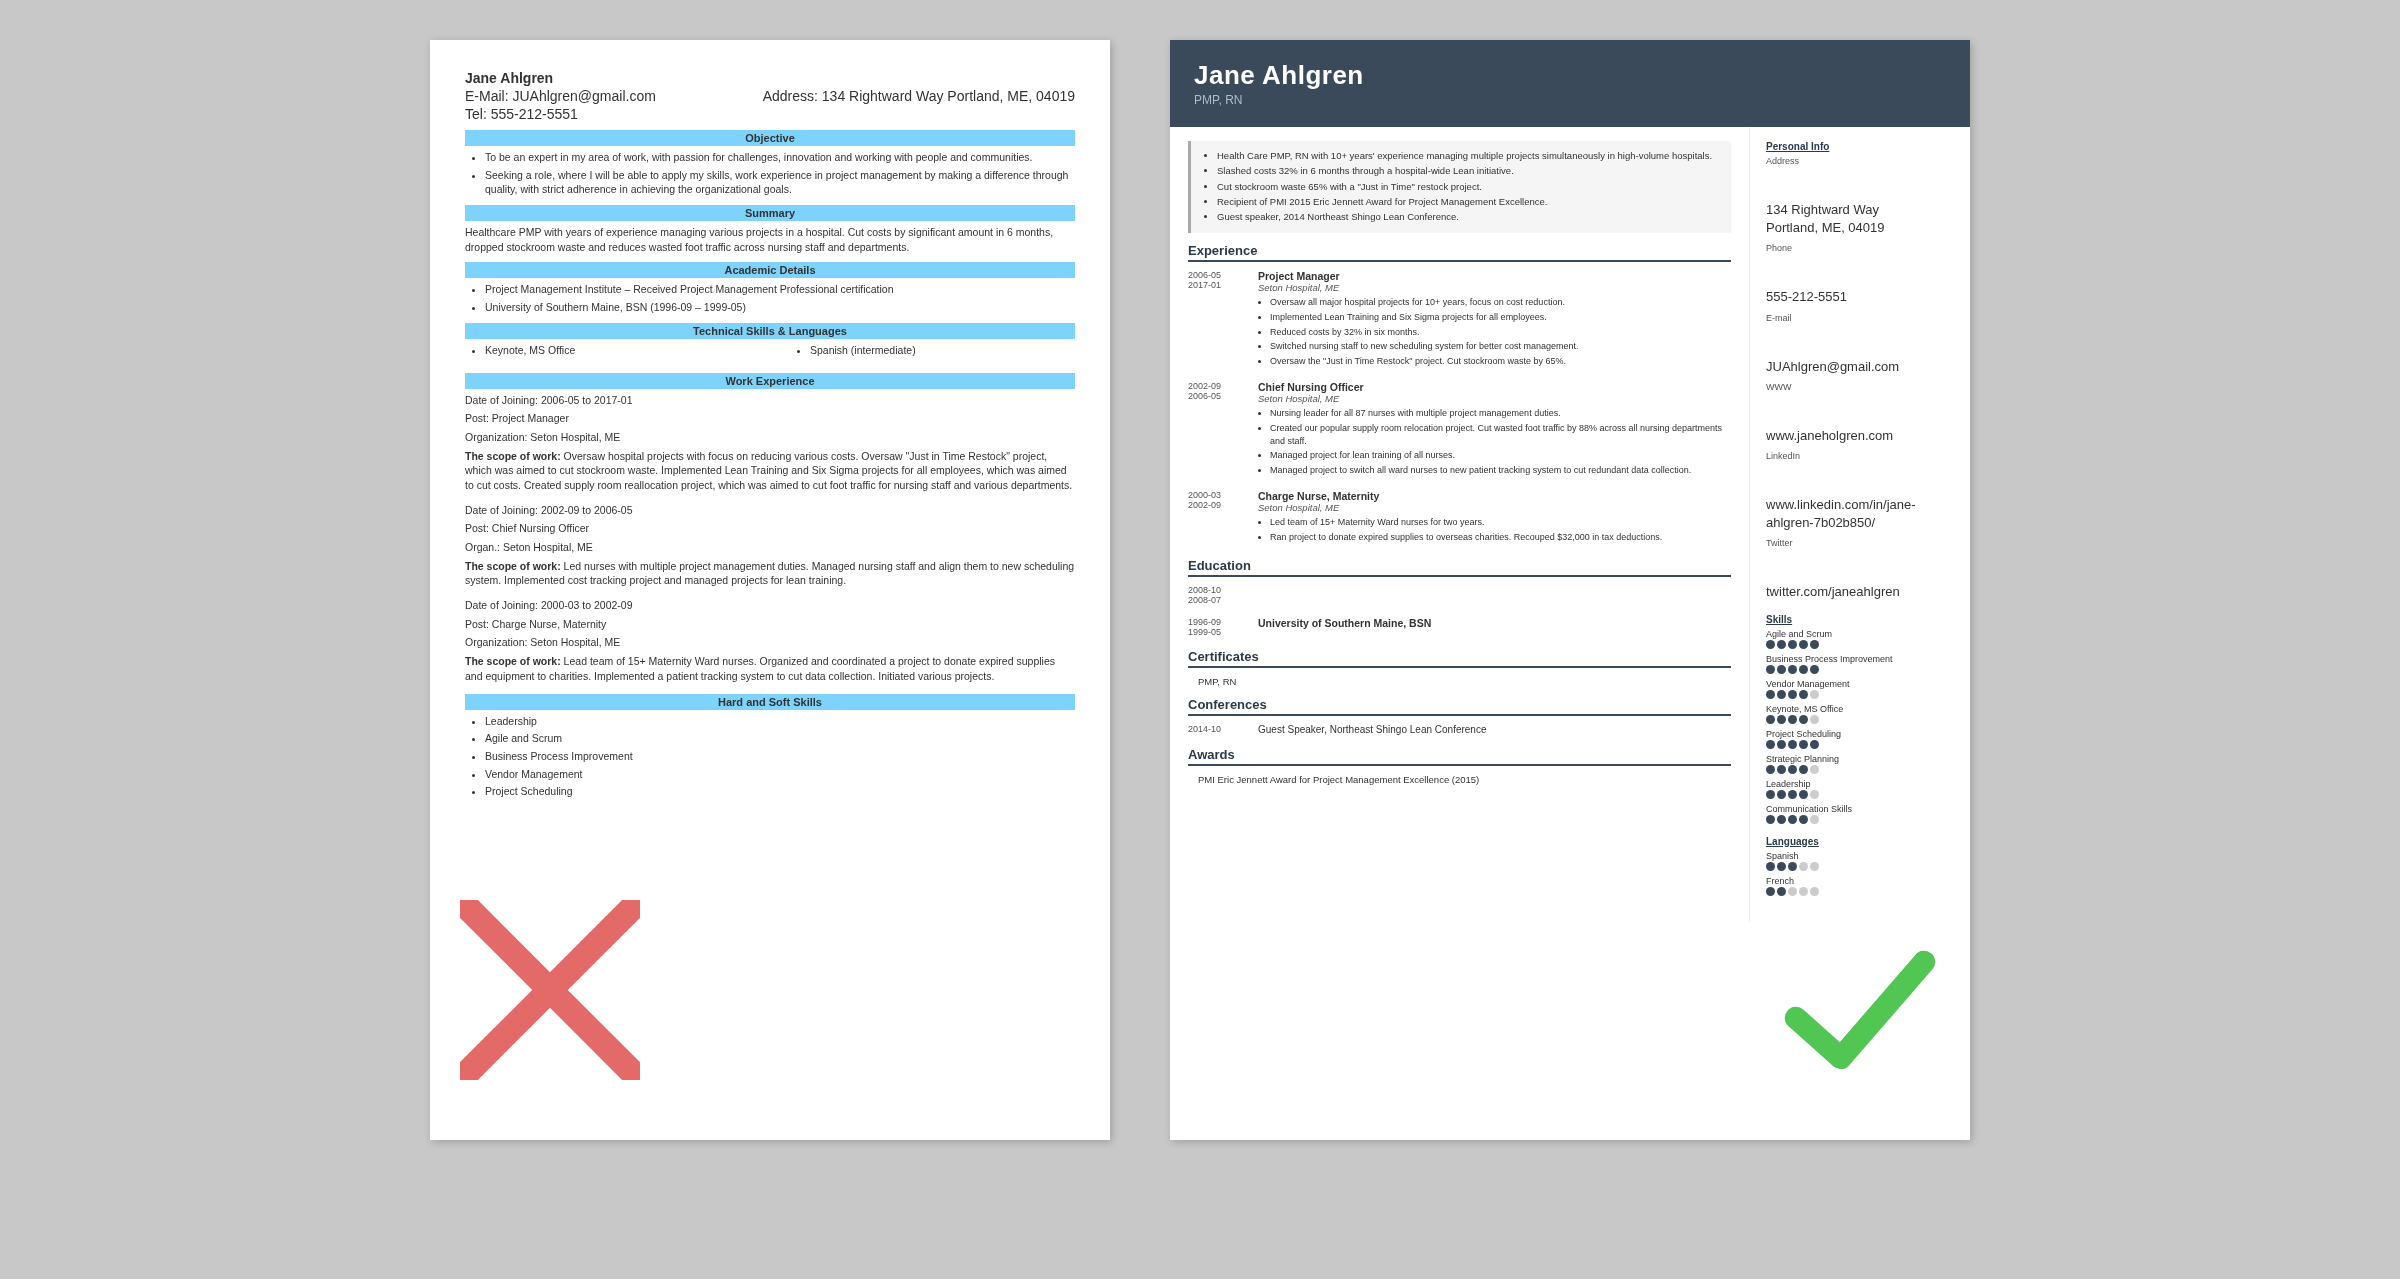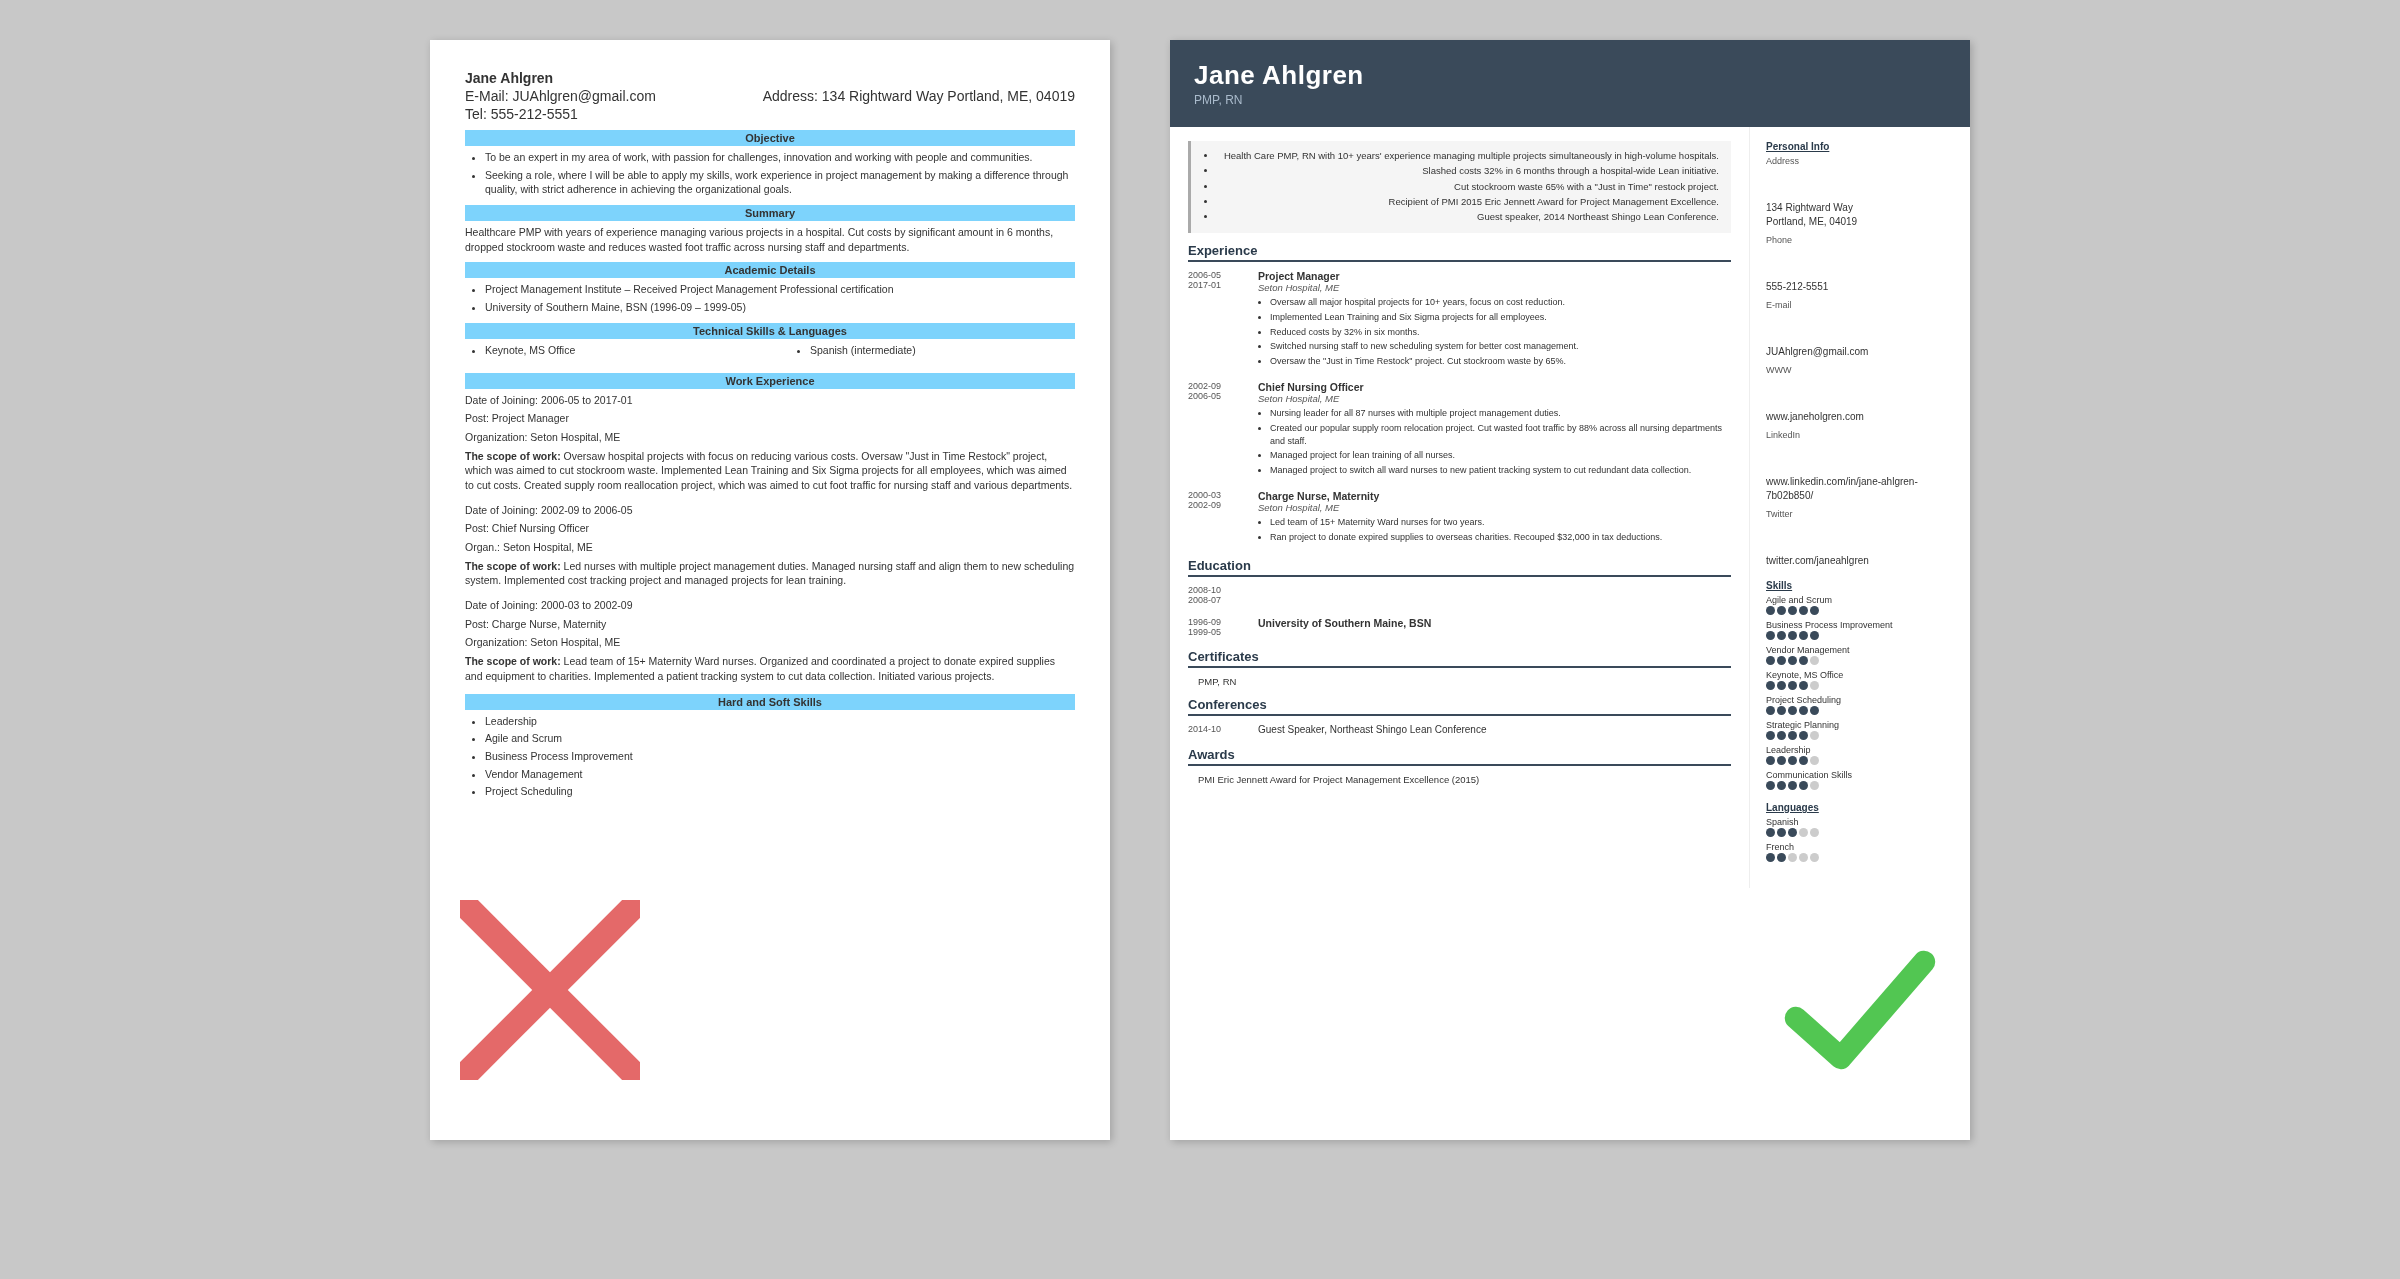--- a/index.html
+++ b/index.html
@@ -132,21 +132,20 @@
       padding: 14px 16px;
       font-size: 9.5px;
     }
 
     
     .summary-bullets {
       background: #f5f5f5;
       padding: 8px 12px;
       margin-bottom: 10px;
       border-left: 3px solid #aaa;
-      text-align: right;
     }
     .summary-bullets ul {
       padding-left: 14px;
     }
     .summary-bullets ul li {
       font-size: 9.5px;
       line-height: 1.4;
       margin-bottom: 2px;
     }
 
@@ -202,21 +201,21 @@
       color: #2a3a4a;
       margin-bottom: 4px;
       text-decoration: underline;
     }
     .sidebar-label {
       font-size: 9px;
       color: #555;
       margin-bottom: 1px;
     }
     .sidebar-value {
-      font-size: 10px;
+      font-size: 13px;
       margin-bottom: 6px;
       line-height: 1.4;
       margin-top: 35px;
     }
 
     
     .skill-row {
       margin-bottom: 5px;
     }
     .skill-name {

